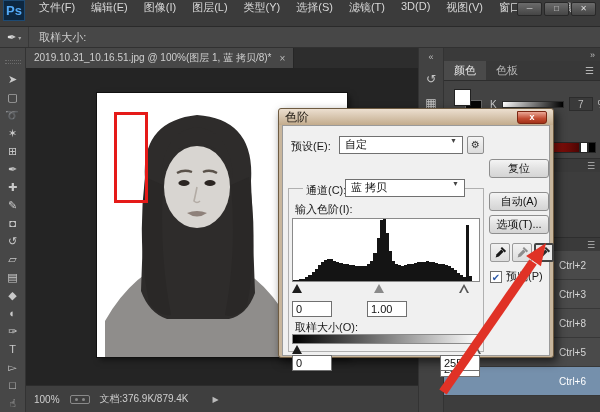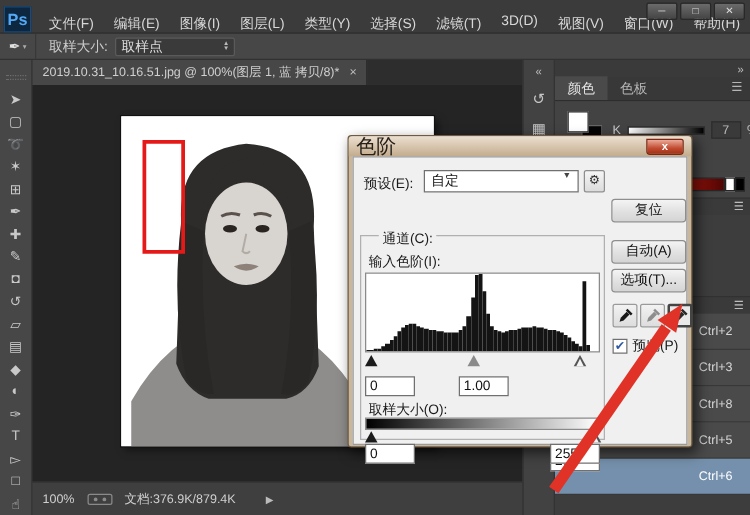--- a/index.html
+++ b/index.html
@@ -1,20 +1,20 @@
 <!DOCTYPE html>
 <html><head>
 <meta charset="utf-8">
 <style>
   * { margin:0; padding:0; box-sizing:border-box; }
   html,body { width:600px; height:412px; overflow:hidden; }
   body { position:relative; background:#262626; font-family:"Liberation Sans","DejaVu Sans",sans-serif; font-size:11px; color:#d6d6d6; }
 
   
-  .menubar { position:absolute; left:0; top:0; width:600px; height:27px; background:#3b3b3b; border-bottom:1px solid #2a2a2a; display:flex; align-items:flex-end; }
+  .menubar { position:absolute; left:0; top:0; width:600px; height:27px; background:#3b3b3b; border-bottom:1px solid #2a2a2a; display:flex; align-items:flex-start; }
   .ps-logo { width:30px; height:21px; margin:0 6px 0 3px; background:#0d2740; border:1px solid #1d4a73; color:#53a9f5; font-weight:bold; font-size:13px; display:flex; align-items:center; justify-content:center; }
   .menu-item { padding:0 8px; font-size:11px; color:#d8d8d8; white-space:nowrap; cursor:default; }
   .win-controls { position:absolute; right:4px; top:2px; display:flex; gap:2px; }
   .win-btn { width:25px; height:14px; background:linear-gradient(#6b6b6b,#454545); border:1px solid #282828; border-radius:2px; color:#ddd; font-size:8px; line-height:12px; text-align:center; }
 
   
   .optionsbar { position:absolute; left:0; top:27px; width:600px; height:21px; background:#474747; border-bottom:1px solid #313131; display:flex; align-items:center; }
   .tool-preview { display:flex; align-items:center; gap:2px; padding:0 7px; border-right:1px solid #383838; height:100%; }
   .tool-preview .glyph { color:#e0e0e0; font-size:11px; }
   .tool-preview .drop { font-size:6px; color:#aaa; }
@@ -70,21 +70,21 @@
   .ramp-black { width:8px; height:11px; background:#000; border:1px solid #262626; }
   .panel-spacer { height:66px; background:#3d3d3d; border-bottom:1px solid #2e2e2e; }
   .channels { background:#424242; }
   .channel-row { height:29px; background:#4a4a4a; border-bottom:1px solid #383838; display:flex; align-items:center; justify-content:flex-end; padding-right:14px; font-size:10px; color:#d6d6d6; }
   .channel-row.selected { background:#7590ac; color:#ffffff; }
   .channels-empty { height:20px; background:#3d3d3d; }
 
   
   .dialog { position:absolute; left:278px; top:108px; width:276px; height:250px; z-index:5; background:#c8b69d; border:1px solid #6e5b41; border-radius:3px; box-shadow:3px 4px 10px rgba(0,0,0,.6); padding:2px 3px 3px 3px; }
   .dlg-title { height:16px; display:flex; align-items:center; background:linear-gradient(#ecdfd0,#c3ac8d); margin:-2px -3px 0 -3px; padding:0 6px; border-radius:3px 3px 0 0; }
-  .dlg-title .text { color:#27211a; font-size:16px; }
+  .dlg-title .text { color:#27211a; font-size:12px; }
   .dlg-close { margin-left:auto; width:30px; height:13px; background:linear-gradient(#eba896,#c14b31 60%,#a33218); border:1px solid #7c2713; border-radius:0 2px 3px 3px; color:#fff; font-size:9px; line-height:11px; text-align:center; font-weight:bold; }
   .dlg-body { position:relative; width:100%; height:231px; background:#f0f0f0; border:1px solid #9a9a9a; }
   .dlg-label { position:absolute; color:#1a1a1a; font-size:11px; white-space:nowrap; }
   .dlg-select { position:absolute; height:18px; background:#fff; border:1px solid #707070; display:flex; align-items:flex-start; padding:0 5px; color:#111; font-size:11px; }
   .dlg-select .arrow { margin-left:auto; font-size:7px; color:#444; }
   .gear-btn { position:absolute; width:17px; height:18px; background:linear-gradient(#f5f5f5,#dcdcdc); border:1px solid #8e8e8e; border-radius:2px; color:#333; font-size:10px; text-align:center; line-height:16px; }
   .dlg-btn { position:absolute; left:206px; width:60px; height:19px; background:linear-gradient(#f4f4f4,#e2e2e2 50%,#d4d4d4); border:1px solid #8e8e8e; border-radius:3px; color:#111; font-size:11px; text-align:center; line-height:17px; }
   .dlg-btn.default { border:1px solid #3c7fb1; box-shadow:0 0 0 1px #a9d0ea inset, 0 0 3px #5ea6d8; }
   .groupbox { position:absolute; left:5px; top:62px; width:196px; height:164px; border:1px solid #b0b0b0; }
   .hist-box { position:absolute; left:9px; top:92px; width:188px; height:64px; background:#ffffff; border:1px solid #8a8a8a; display:flex; align-items:flex-end; overflow:hidden; }
@@ -130,27 +130,20 @@
       <span class="win-btn">✕</span>
     </div>
 </div>
 
 <div class="optionsbar">
   <div class="tool-preview">
     <span class="glyph">✒</span>
     <span class="drop">▾</span>
   </div>
   <span class="opt-label">取样大小:</span>
-  <div class="opt-select">
-    <span>取样点</span>
-    <span class="arrows">
-        <span>▲</span>
-        <span>▼</span>
-      </span>
-  </div>
 </div>
 
 <div class="toolbar">
   <div class="grip"></div>
   <div style="display:flex;flex-direction:column;align-items:center;">
       <div class="tool">➤</div>
       <div class="tool">▢</div>
       <div class="tool">➰</div>
       <div class="tool">✶</div>
       <div class="tool">⊞</div>
@@ -319,20 +312,24 @@
         </svg>
     </div>
 
     <div class="checkbox-row">
       <span class="checkbox">✔</span>
       <span class="checkbox-label">预览(P)</span>
     </div>
 
     <div class="groupbox"></div>
     <span class="dlg-label" style="left:20px; top:57px; background:#f0f0f0; padding:0 3px;">通道(C):</span>
+    <div class="dlg-select" style="left:62px; top:53px; width:120px; z-index:2;">
+      <span>蓝 拷贝</span>
+        <span class="arrow">▼</span>
+    </div>
 
     <span class="dlg-label" style="left:12px; top:76px;">输入色阶(I):</span>
     <div class="hist-box">
         <div class="hbar" style="height: 1%;"></div>
         <div class="hbar" style="height: 2%;"></div>
         <div class="hbar" style="height: 3%;"></div>
         <div class="hbar" style="height: 4%;"></div>
         <div class="hbar" style="height: 6%;"></div>
         <div class="hbar" style="height: 9%;"></div>
         <div class="hbar" style="height: 14%;"></div>

